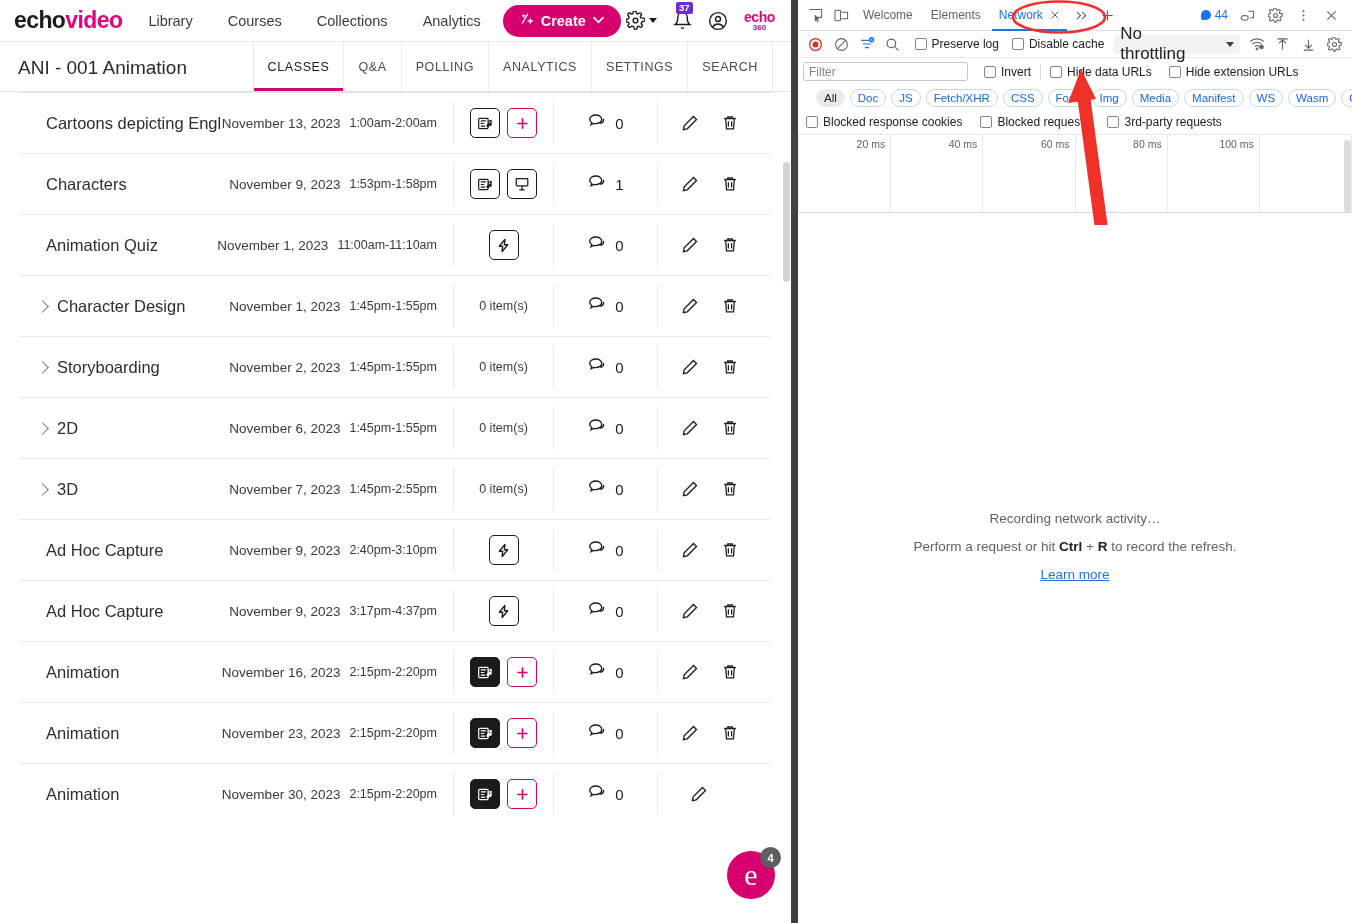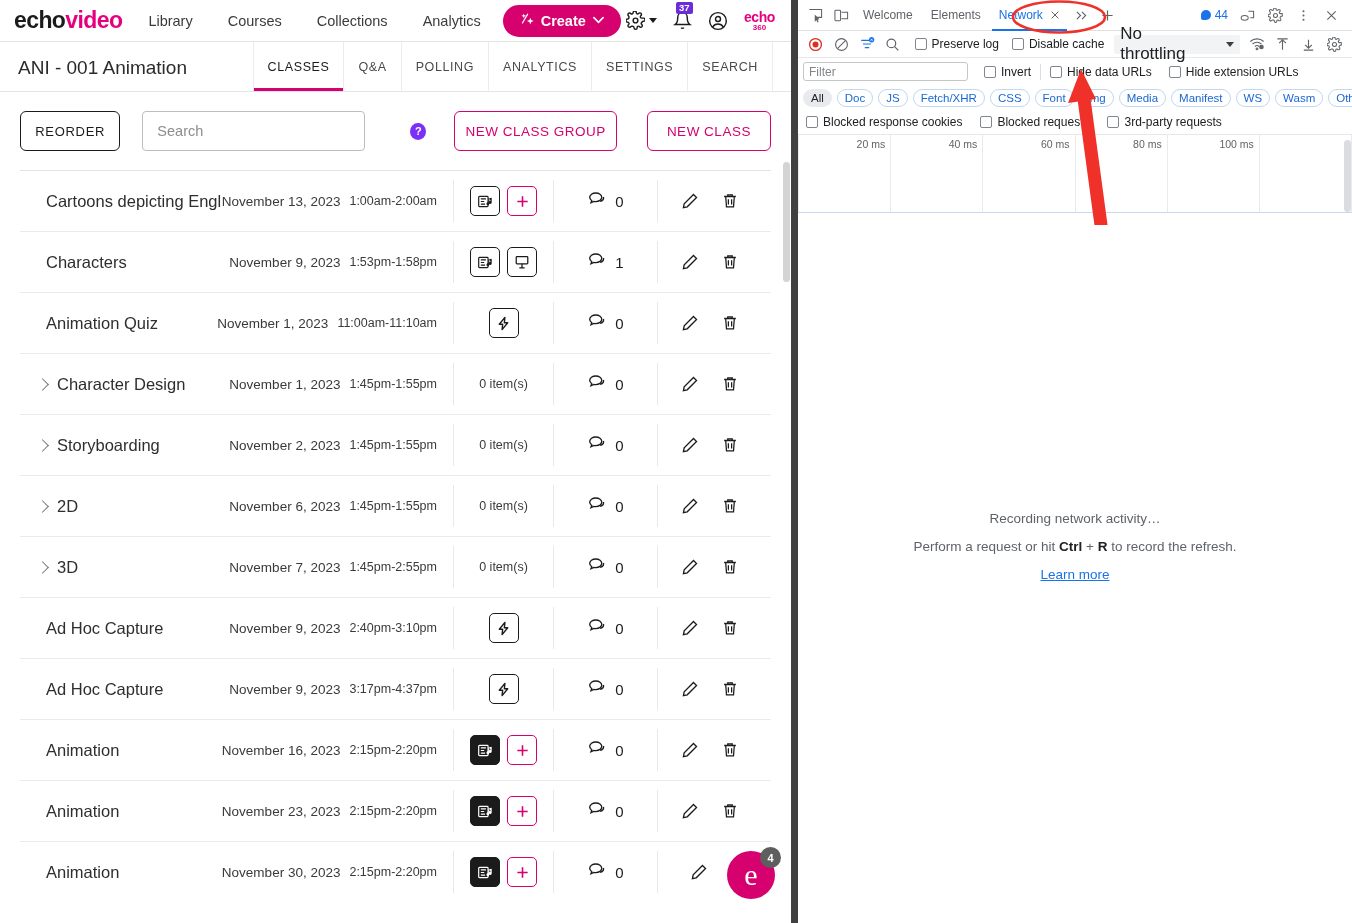--- a/index.html
+++ b/index.html
@@ -173,21 +173,21 @@
     font-size:12px; font-family:inherit; outline:none; color:#202124;
   }
   .filter-input::placeholder { color:#80868b; }
   .vsep { width:1px; height:16px; background:#dadce0; margin:0 9px;}
 
   .dt-typebar { height:25px; display:flex; align-items:center; gap:5px; padding:0 5px;}
   .pill {
     height:18px; padding:0 7px; border-radius:9px; border:1px solid #c2d7f2; color:#1967d2;
     font-size:11.5px; display:flex;align-items:center; cursor:pointer; background:#fff; white-space:nowrap;
   }
-  .pill.all { border:0; background:#e8eaed; color:#202124; padding:0 8px;}
+  .pill.all { border:0; background:#e8eaed; color:#202124; padding:0 8px;margin-left:13px;}
 
   .dt-blockbar { height:25px; display:flex; align-items:center; gap:18px; padding:0 8px; border-bottom:1px solid #e8e8e8;}
 
   .timeline {
     height:78px; position:relative; border-bottom:1px solid #c6d9f0; display:flex;
   }
   .tl-cell { flex:1; border-right:1px solid #e8eaed; position:relative; }
   .tl-cell:first-child { border-left:1px solid #e8eaed; }
   .tl-label { position:absolute; top:3px; right:5px; font-size:10.5px; color:#5f6368; white-space:nowrap;}
 
@@ -275,29 +275,20 @@
       <div class="tabs">
         <div class="tab active">CLASSES</div>
         <div class="tab">Q&amp;A</div>
         <div class="tab">POLLING</div>
         <div class="tab">ANALYTICS</div>
         <div class="tab">SETTINGS</div>
         <div class="tab">SEARCH</div>
       </div>
     </div>
 
-    <div class="toolbar">
-      <div class="reorder-btn">REORDER</div>
-      <div class="search-box">
-        <input placeholder="Search" style="">
-      </div>
-      <div class="help-dot">?</div>
-      <div class="pinkbtn" id="btn-new-class-group">NEW CLASS GROUP</div>
-      <div class="pinkbtn" id="btn-new-class">NEW CLASS</div>
-    </div>
 
     <div class="list" id="class-list">
         <div class="row">
           <div class="row-title">
             <span>Cartoons depicting Engl</span>
           </div>
           <div class="row-date">
             <span>November 13, 2023</span>
             <span class="time">1:00am-2:00am</span>
           </div>

